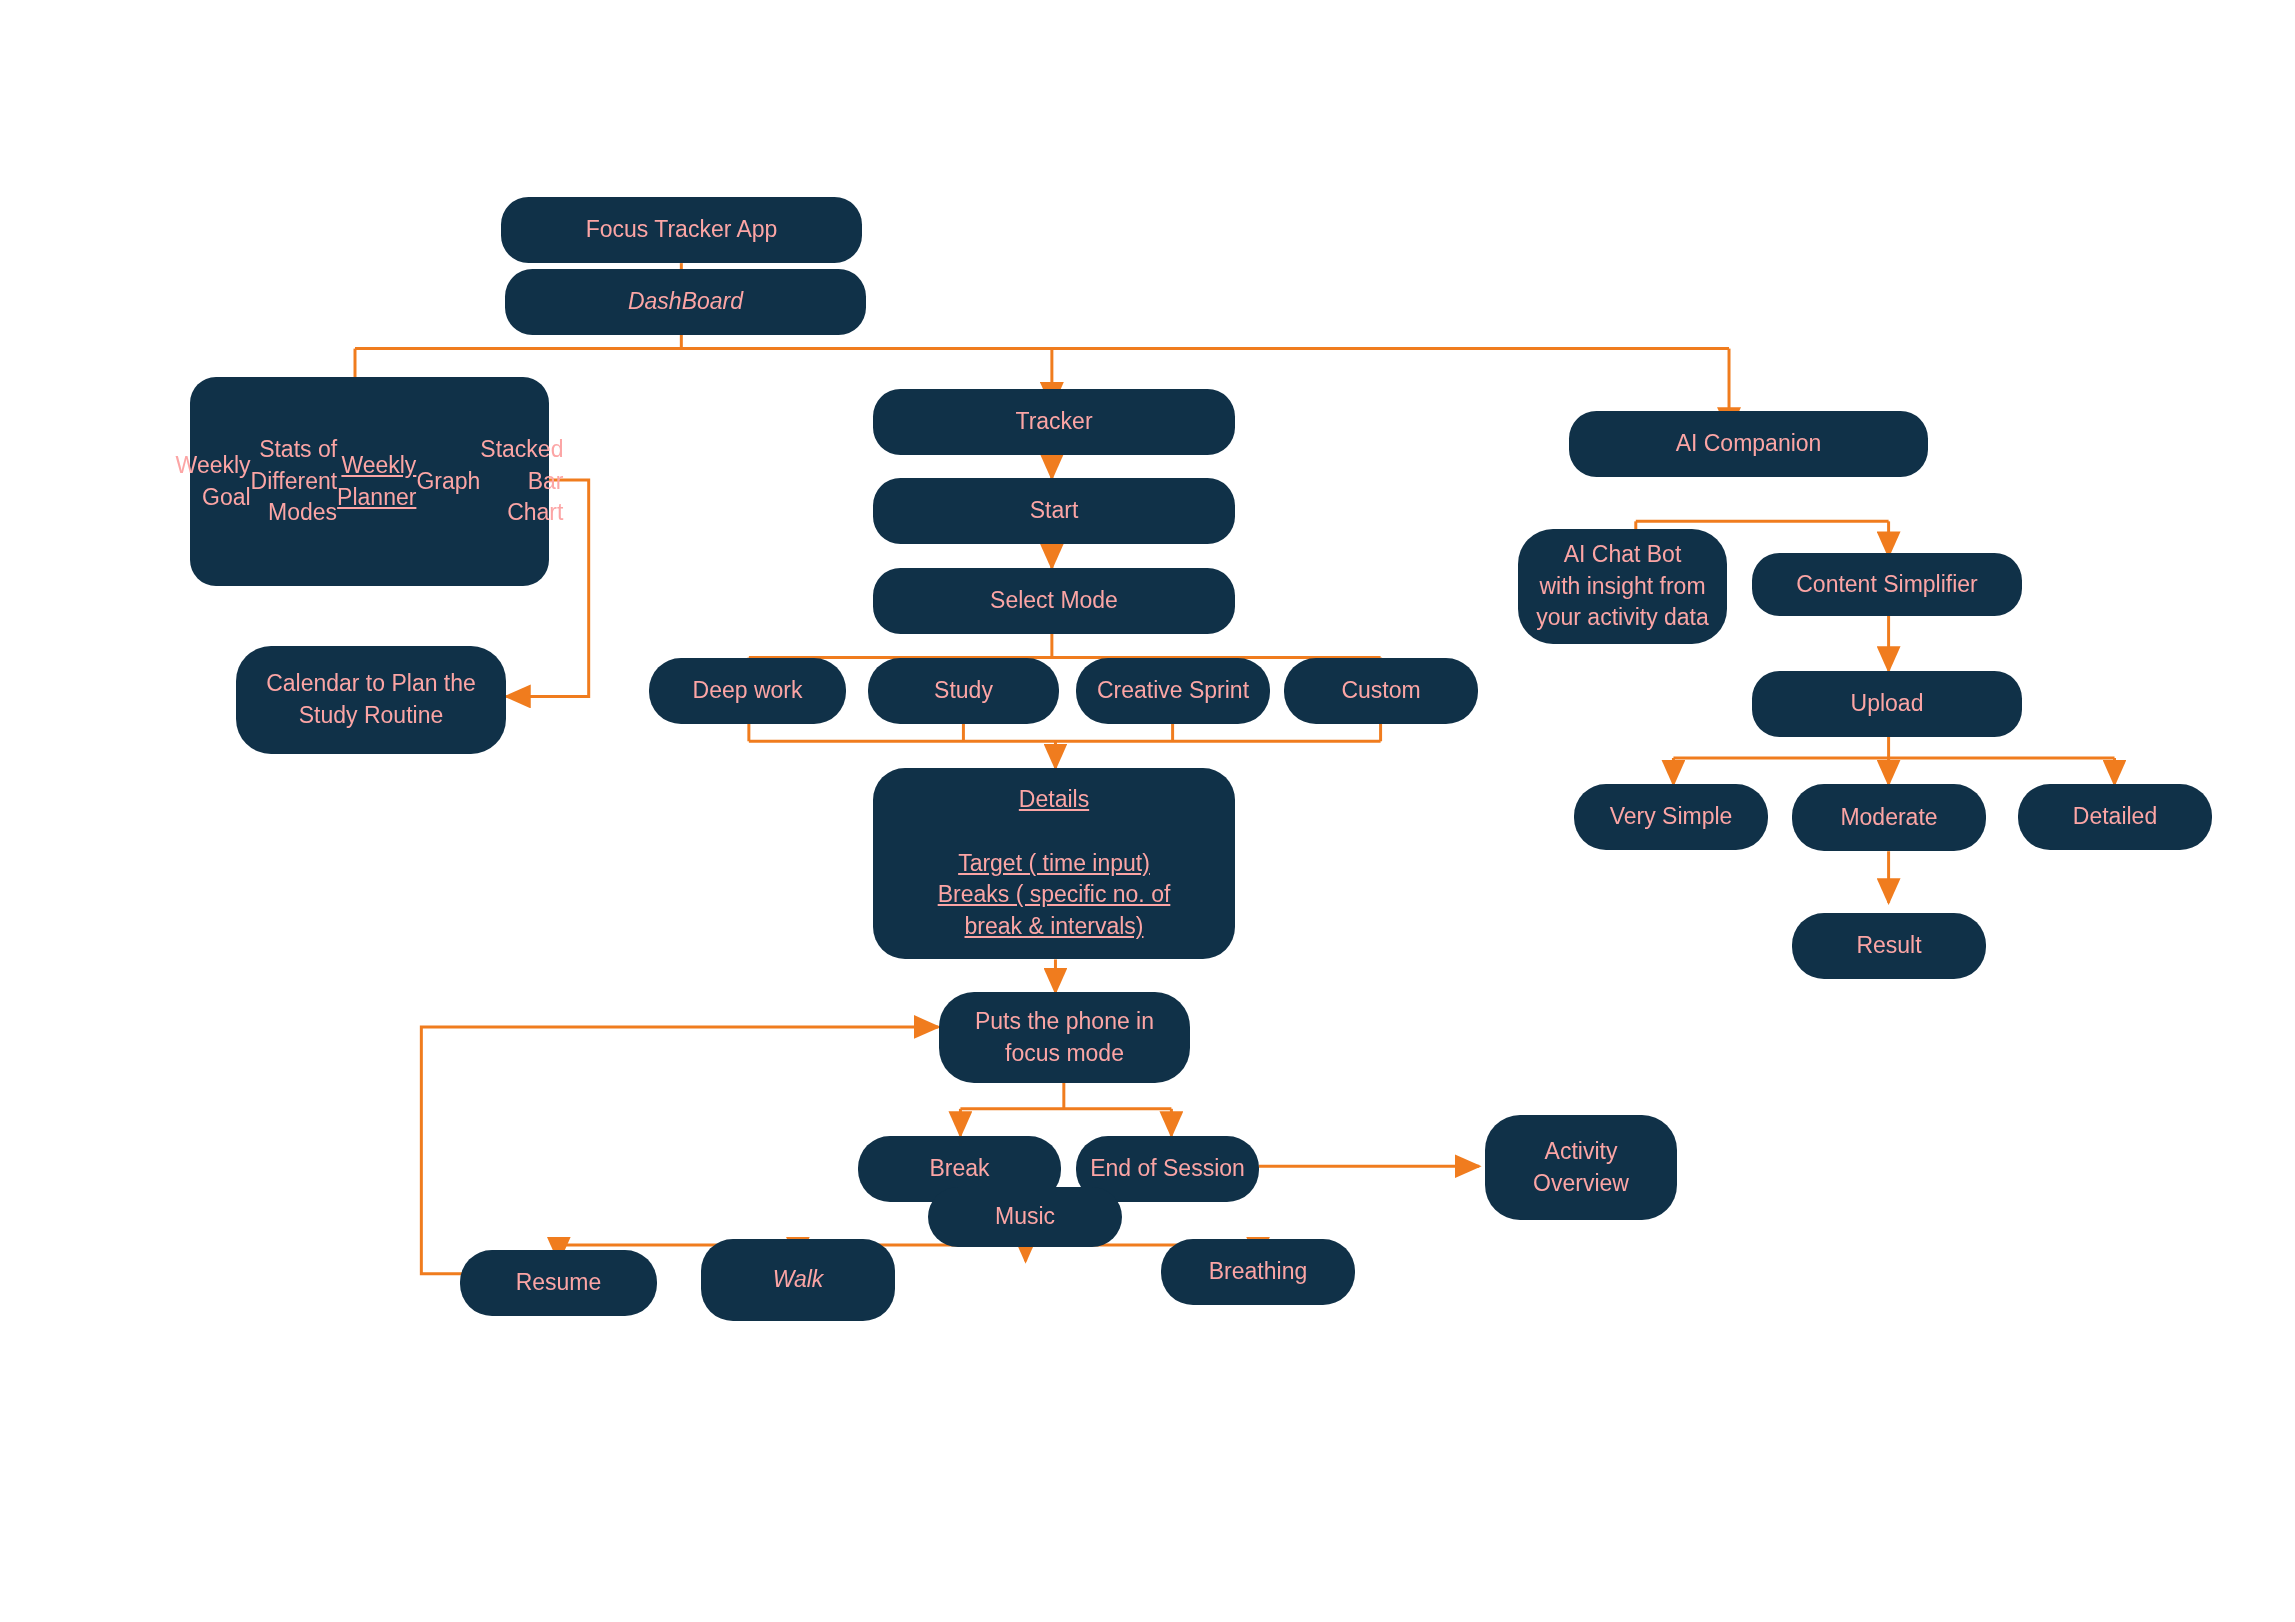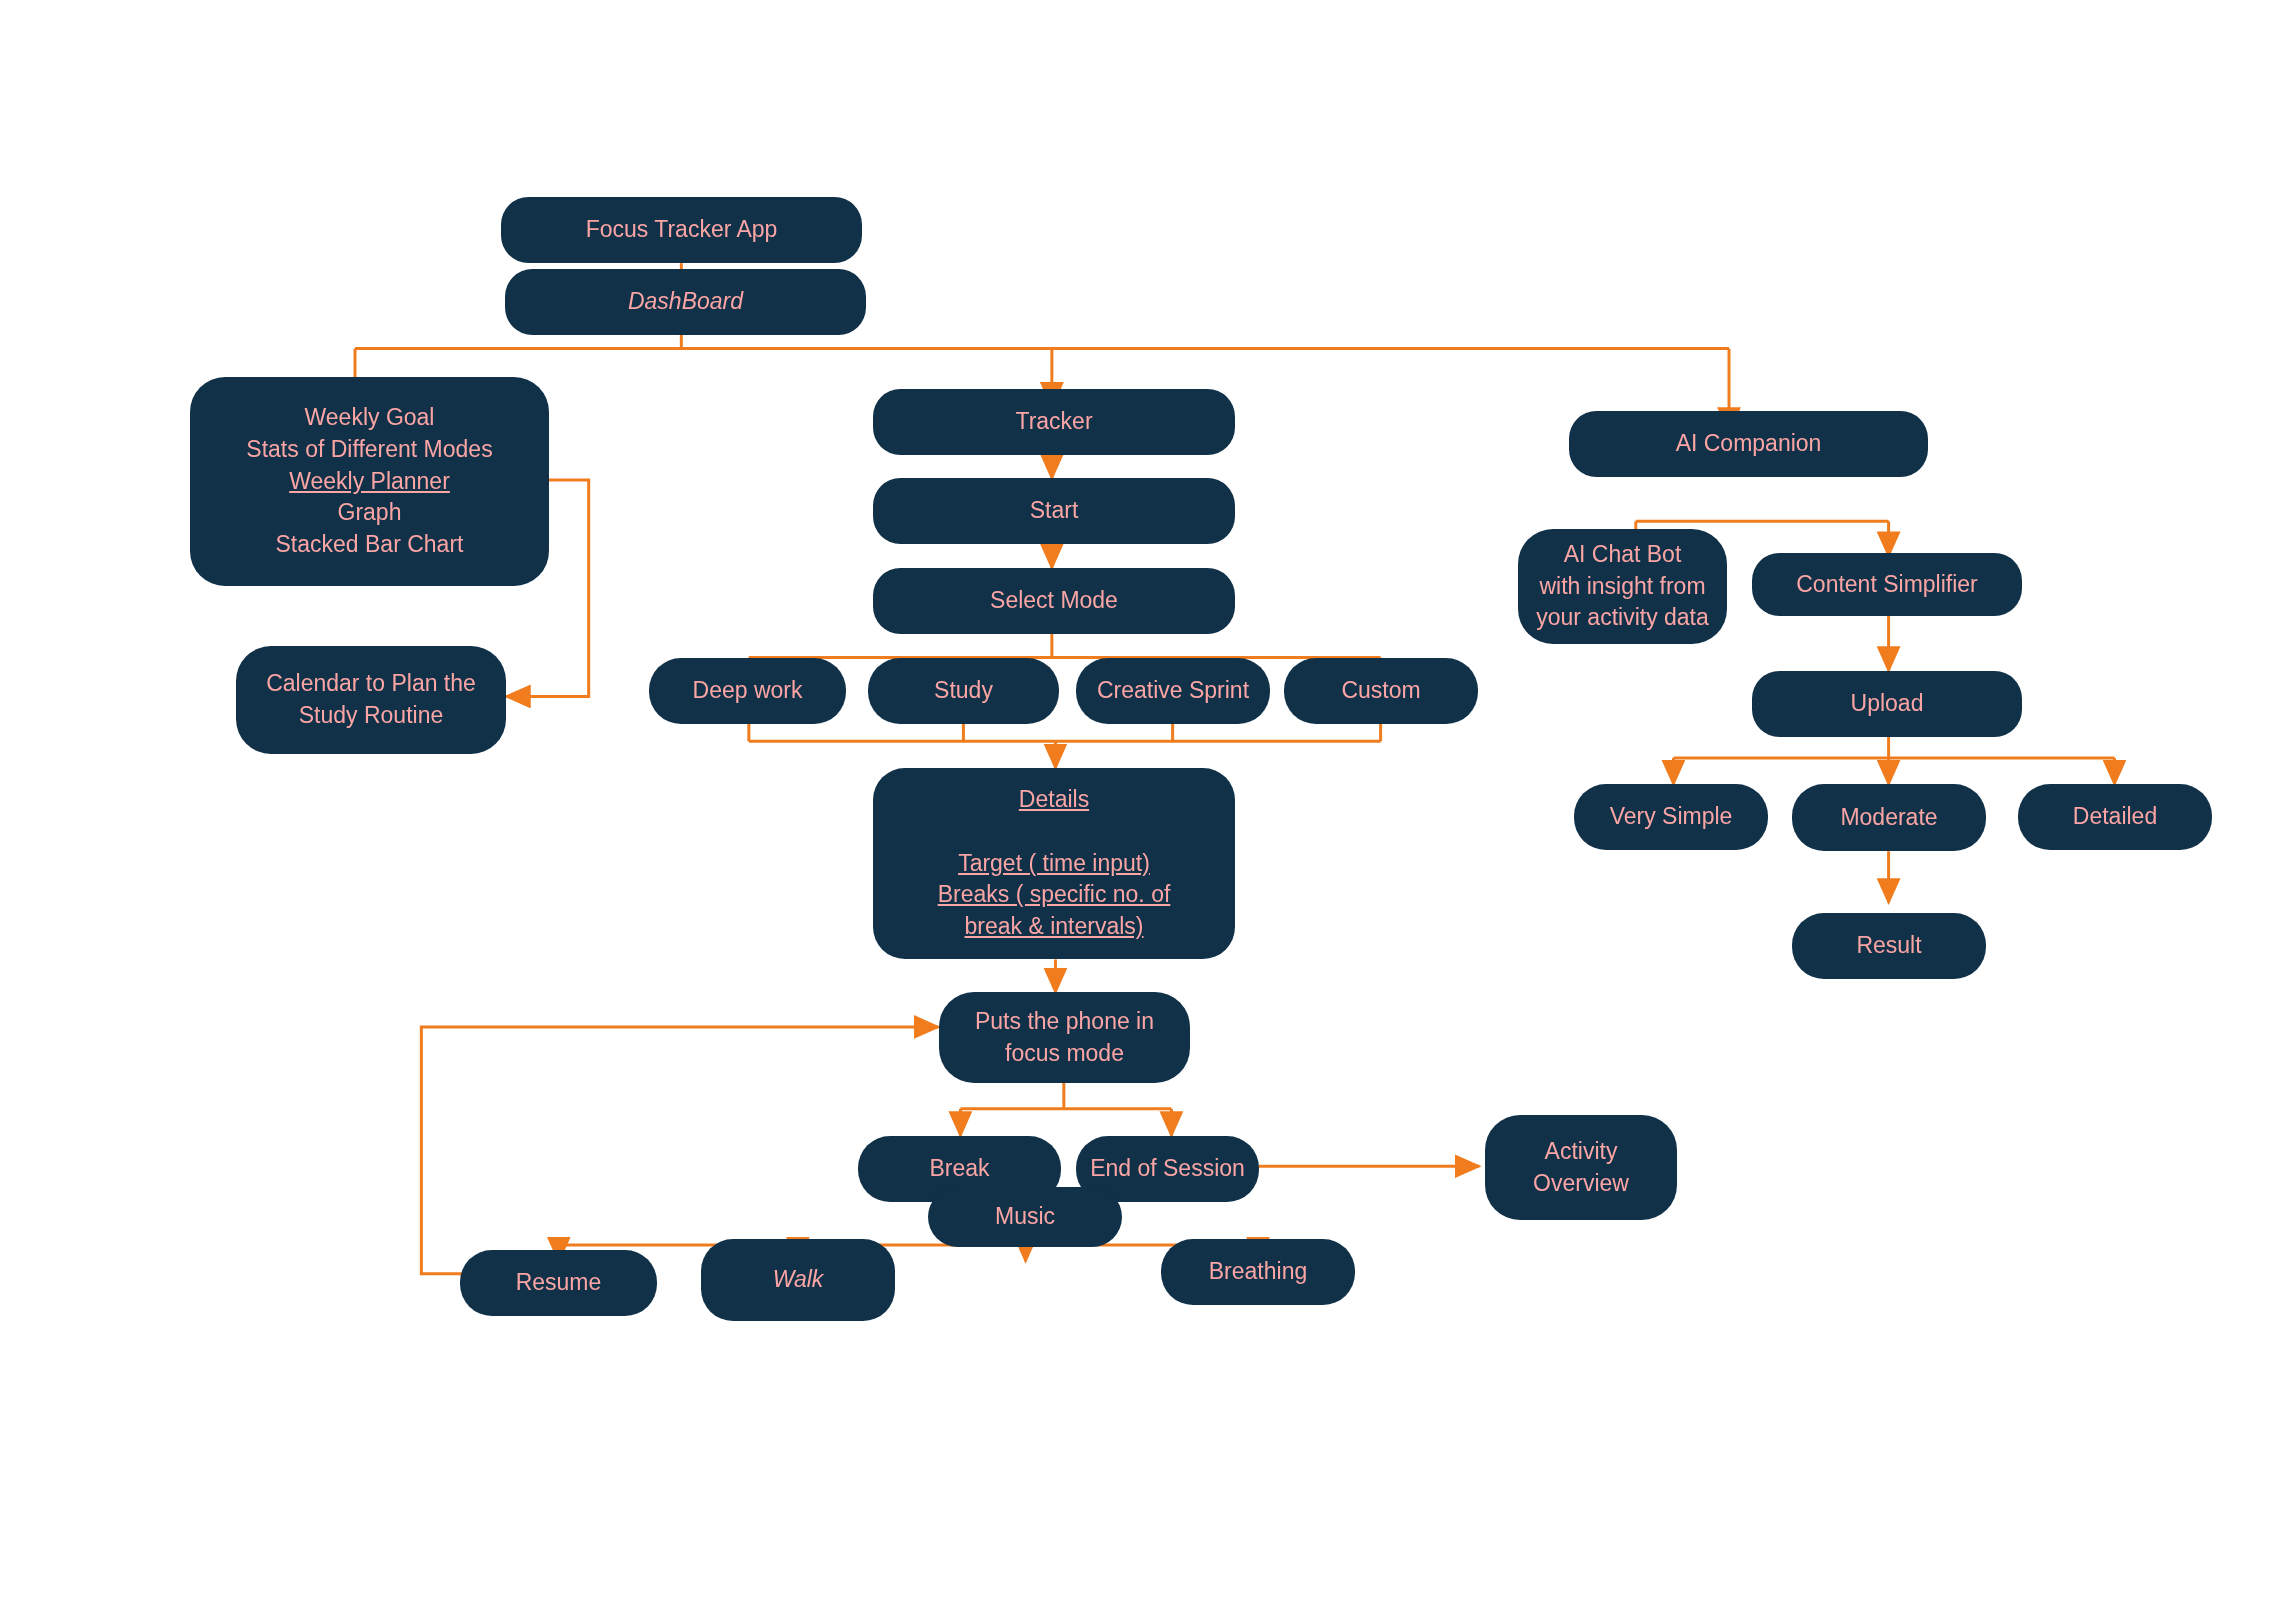--- a/index.html
+++ b/index.html
@@ -126,21 +126,21 @@
   </svg>
 
   <div class="node pill" style="left:501px; top:197px; width:361px; height:66px;">
     <span>Focus Tracker App</span>
   </div>
 
   <div class="node pill" style="left:505px; top:269px; width:361px; height:66px;font-style:italic;">
     <span>DashBoard</span>
   </div>
 
-  <div class="node rounded" style="left:190px; top:377px; width:359px; height:209px; flex-direction:column;">
+  <div class="node rounded" style="left:190px; top:377px; width:359px; height:209px; flex-direction:row;border-radius:26px;">
     <span class="line">Weekly Goal</span>
     <span class="line">Stats of Different Modes</span>
     <span class="line u">Weekly Planner</span>
     <span class="line">Graph</span>
     <span class="line">Stacked Bar Chart</span>
   </div>
 
   <div class="node rounded" style="left:236px; top:646px; width:270px; height:108px; flex-direction:column;">
     <span class="line">Calendar to Plan the</span>
     <span class="line">Study Routine</span>

